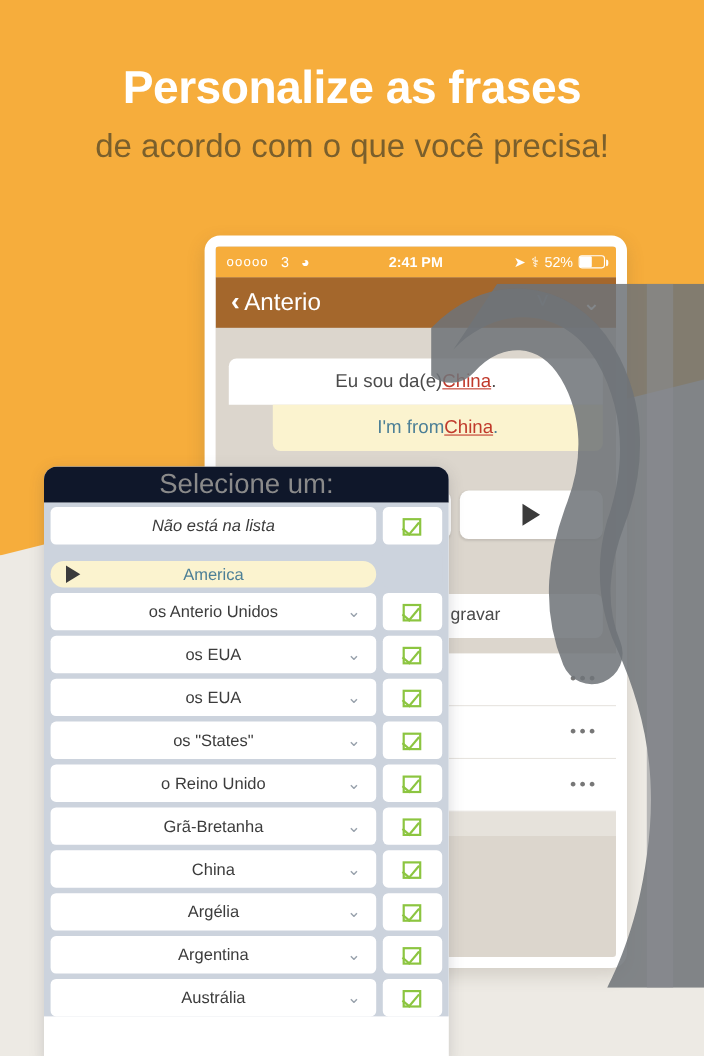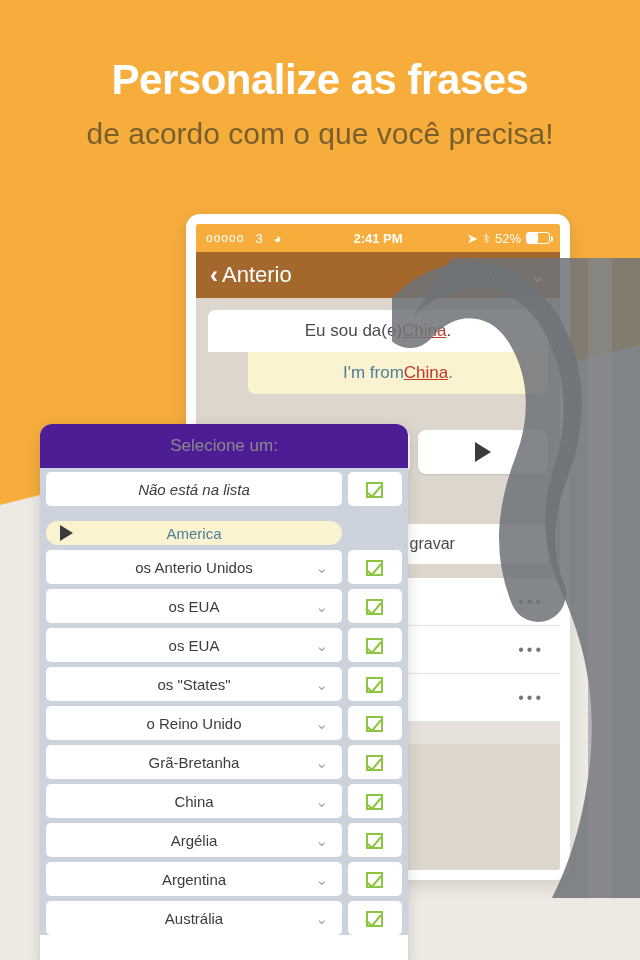--- a/index.html
+++ b/index.html
@@ -67,21 +67,21 @@
   .battery i { display:block; height:100%; width:52%; background:#fff; border-radius:1px; }
 
   .navbar {
     height:46px; background:#a4672c; display:flex; align-items:center;
     padding:0 14px; color:#fff;
   }
   .nav-back { font-size:22px; display:flex; align-items:center; gap:4px; }
   .nav-back .chev { font-size:24px; font-weight:bold; }
   .nav-arrows { margin-left:auto; display:flex; gap:30px; font-size:20px; color:#fff; }
 
-  .phrase-area { padding:12px 12px 0 12px; }
+  .phrase-area { padding:28px 12px 0 12px; }
   .card-pt, .card-en {
     height:42px; display:flex; align-items:center; justify-content:center;
     font-size:17px;
   }
   .card-pt { background:#fff; border-radius:7px 7px 0 0; color:#4b4b4b; }
   .card-en { background:#fbf3cf; border-radius:0 0 7px 7px; color:#4c7f96;margin-left:40px; }
   .hl-red { color:#c0392b; text-decoration:underline; }
 
   .mid-strip { height:36px; }
   .btn-row { display:flex; gap:8px; padding:0 12px; }
@@ -111,22 +111,22 @@
   .rec-foot { height:22px; background:#e6e2db; }
 
   
   .panel {
     position:absolute; left:40px; top:424px; width:368px; height:540px;
     background:#ffffff; border-radius:12px 12px 0 0;
     box-shadow:0 4px 14px rgba(70,70,80,0.20);
     overflow:hidden;
   }
   .panel-head {
-    height:44px; background:#4c1d95; display:flex; align-items:center;
-    justify-content:center; font-size:17px; color:#8a8a8a;
+    height:33px; background:#0f172a; display:flex; align-items:center;
+    justify-content:center; font-size:25px; color:#8a8a8a;
   }
   .panel-body { background:#ccd3dd; padding:4px 6px 0 6px; }
   .prow {
     display:flex; gap:6px; margin-bottom:5px; height:34px;
   }
   .prow-main {
     flex:1; background:#ffffff; border-radius:5px;
     display:flex; align-items:center; position:relative;
     font-size:15px; color:#3c3c3c;
   }

